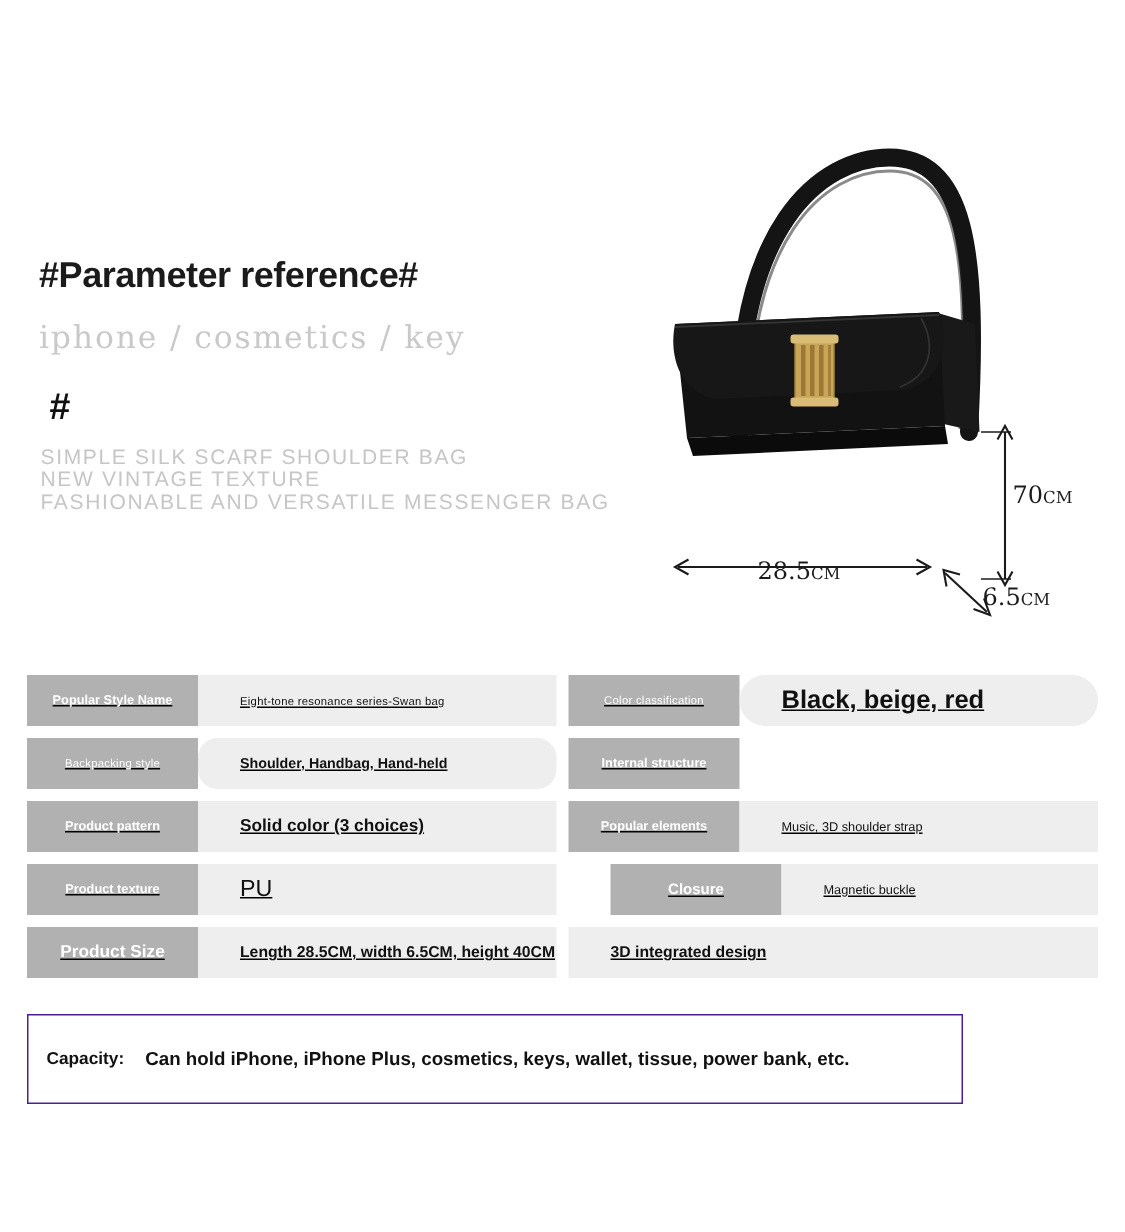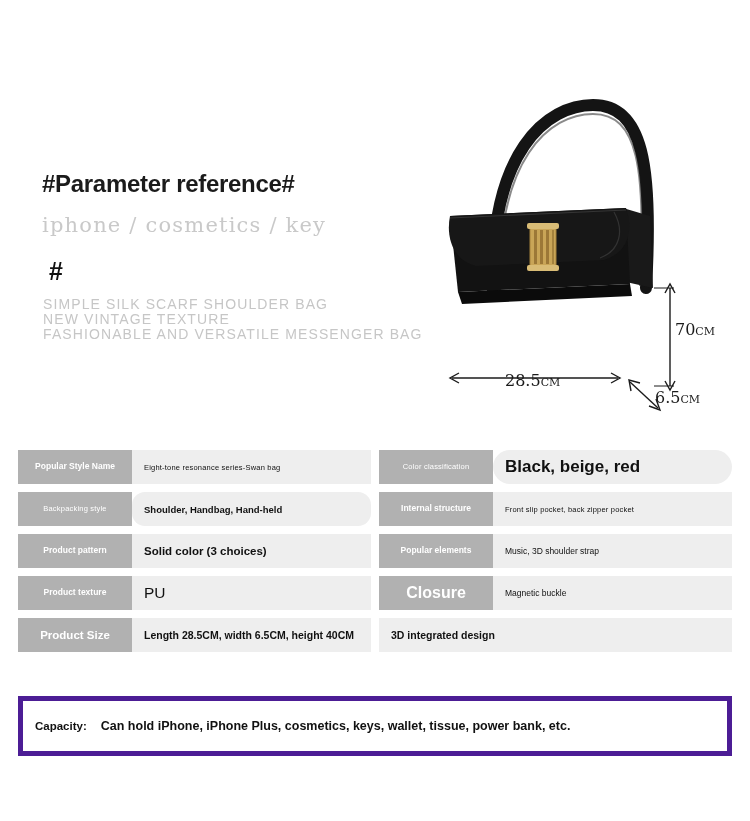--- a/index.html
+++ b/index.html
@@ -6,21 +6,21 @@
   html, body {
     margin: 0; padding: 0;
     width: 750px; height: 821px;
     background: #ffffff;
     font-family: "Liberation Sans", sans-serif;
     overflow: hidden;
   }
   .page { position: relative; width: 750px; height: 821px; background: #fff; }
 
   
-  .hero { position: absolute; left: 0; top: 0; width: 430px; height: 430px; margin-left: 16px; }
+  .hero { position: absolute; left: 0; top: 0; width: 430px; height: 430px; }
   .hero-title {
     position: absolute; left: 26px; top: 170px;
     font-size: 24px; font-weight: bold; color: #1b1b1b;
     letter-spacing: -0.3px;
   }
   .hero-sub {
     position: absolute; left: 26px; top: 213px;
     font-size: 21px; color: #c9c9c9; letter-spacing: 1.2px;
     font-family: "DejaVu Serif", serif;
   }
@@ -55,56 +55,57 @@
   
   .specs {
     position: absolute; left: 18px; top: 450px;
     width: 714px;
   }
   .spec-grid {
     display: grid;
     grid-template-columns: 1fr 1fr;
     column-gap: 8px;
     row-gap: 8px;
+    text-decoration: underline;
   }
   .spec-row { display: flex; height: 34px; }
   .spec-key {
     width: 114px; flex: 0 0 114px;
     background: #b1b1b1;
     color: #ffffff;
     display: flex; align-items: center; justify-content: center;
     text-align: center;
     line-height: 1.1;
     padding: 0 3px;
   }
   .spec-val {
     flex: 1 1 auto;
     background: #eeeeee;
     color: #111;
     display: flex; align-items: center;
-    padding-left: 12px;
+    padding-left: 28px;
     text-align: right;
   }
 
   
   .fs7  { font-size: 7.5px; letter-spacing: 0.2px; }
   .fs8  { font-size: 8.5px; }
   .fs9  { font-size: 9.5px; border-radius: 13px; }
   .fs10 { font-size: 10.5px; }
   .fs11 { font-size: 11.5px; font-weight: bold; }
-  .fs12 { font-size: 16px; font-weight: bold; }
+  .fs12 { font-size: 10px; font-weight: bold; margin-left: 28px; }
   .fs13 { font-size: 17px; border-radius: 17px; }
   .fs15 { font-size: 15.5px; }
   .bold { font-weight: bold; }
 
   
   .capacity {
-    position: absolute; left: 18px; top: 696px;
-    width: 714px; height: 60px;
-    border: 5px solid #4c1d95;
+    position: absolute; left: 18px; top: 676px;
+    width: 624px; height: 60px;
+    border: 1px solid #4c1d95;
     display: flex; align-items: center;
   }
   .capacity-label {
     font-size: 11.5px; font-weight: bold; color: #111;
     padding-left: 12px; white-space: nowrap;
   }
   .capacity-text {
     font-size: 12.5px; font-weight: bold; color: #111;
     padding-left: 14px;
   }
@@ -191,21 +192,20 @@
         <div class="spec-key fs7">Color classification</div>
         <div class="spec-val fs13 bold">Black, beige, red</div>
       </div>
 
       <div class="spec-row">
         <div class="spec-key fs7">Backpacking style</div>
         <div class="spec-val fs9 bold">Shoulder, Handbag, Hand-held</div>
       </div>
       <div class="spec-row">
         <div class="spec-key fs8 bold">Internal structure</div>
-        <div class="spec-val fs7">Front slip pocket, back zipper pocket</div>
       </div>
 
       <div class="spec-row">
         <div class="spec-key fs8 bold">Product pattern</div>
         <div class="spec-val fs11">Solid color (3 choices)</div>
       </div>
       <div class="spec-row">
         <div class="spec-key fs8 bold">Popular elements</div>
         <div class="spec-val fs8">Music, 3D shoulder strap</div>
       </div>

